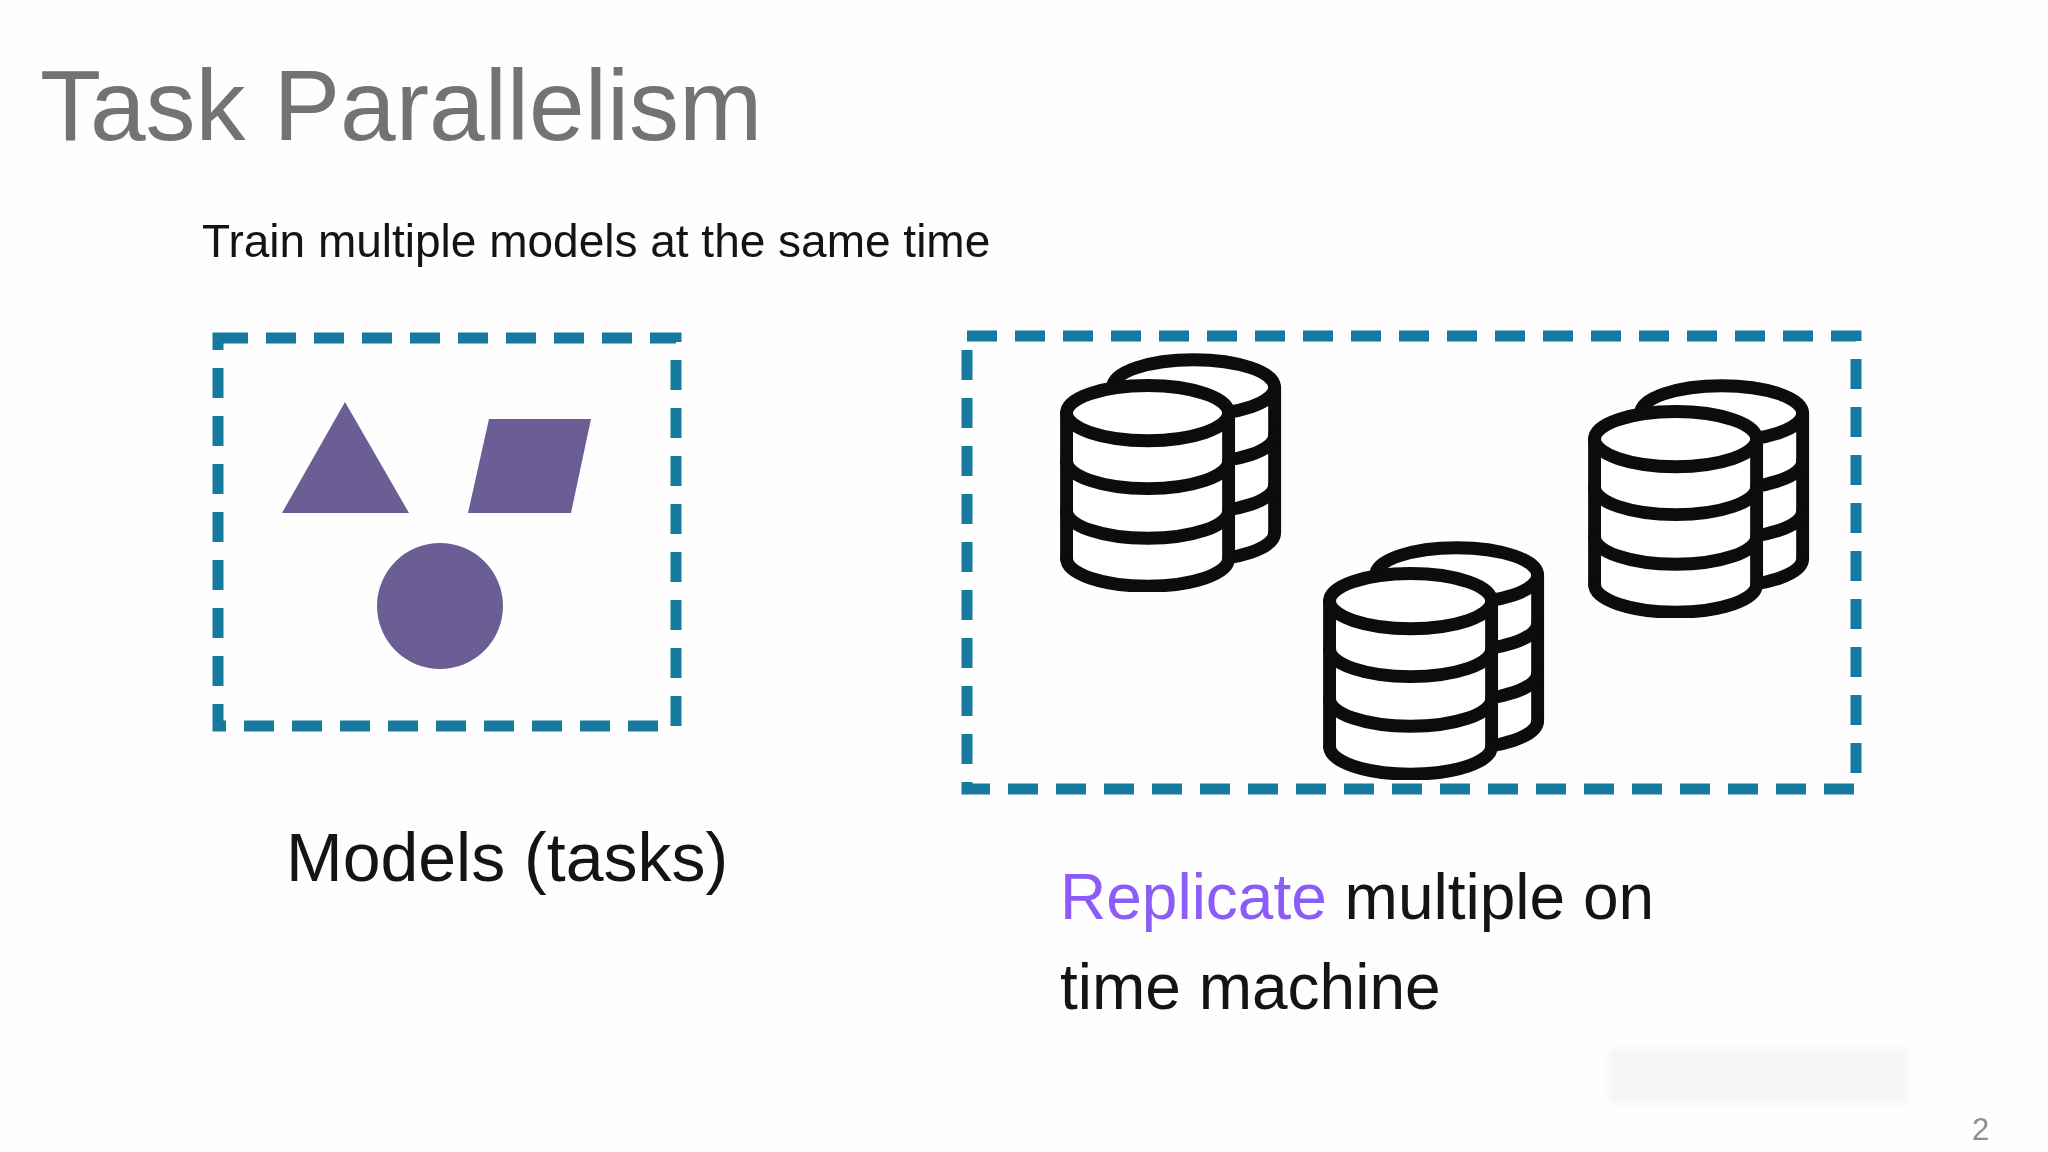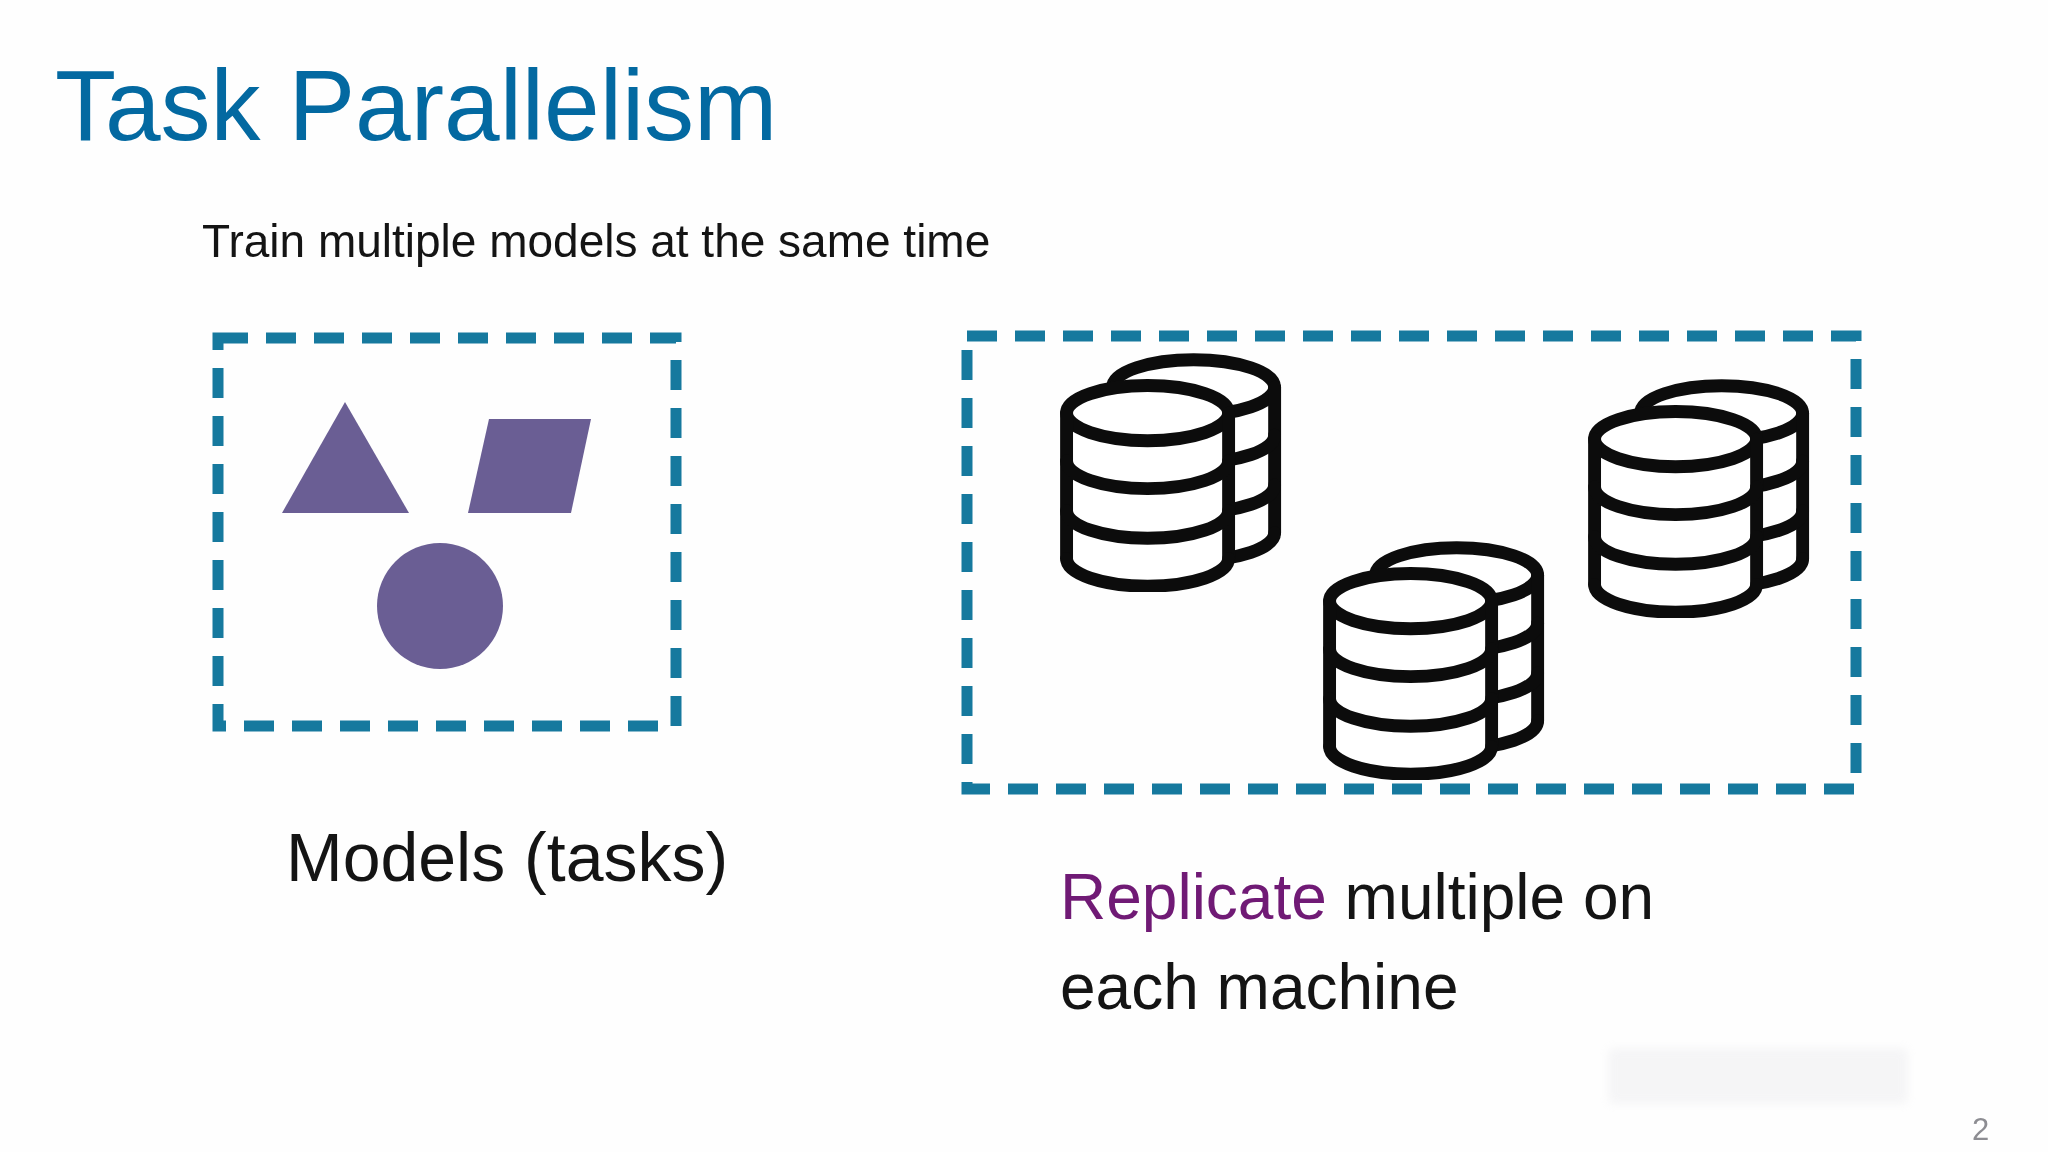--- a/index.html
+++ b/index.html
@@ -7,24 +7,24 @@
     width:2048px;height:1152px;
     background:#fefefe;
     font-family:"Liberation Sans", sans-serif;
     position:relative;
     overflow:hidden;
     color:#111;
   }
   .abs{position:absolute;}
 
   .slide-title{
-    left:55px; top:50px;
+    left:40px; top:50px;
     font-size:100px;
     line-height:1.1;
-    color:#0369a1;
+    color:#737373;
     letter-spacing:0px;
     white-space:nowrap;
   }
   .slide-subtitle{
     left:202px; top:214px;
     font-size:46px;
     color:#141414;
     white-space:nowrap;
   }
 
@@ -45,21 +45,21 @@
     white-space:nowrap;
     margin-left:48px;
   }
 
   .datasets-caption{
     left:1060px; top:852px;
     font-size:64px;
     line-height:90px;
     color:#141414;
   }
-  .teal-word{ color:#701a75; }
+  .teal-word{ color:#8b5cf6; }
 
   .watermark-artifact{
     left:1608px; top:1048px; width:300px; height:56px;
     background:#cfcfd6;
     opacity:0.18;
     filter:blur(4px);
     border-radius:6px;
   }
 
   .page-number{
@@ -118,18 +118,18 @@
     <use href="#db-double" transform="translate(3,3)"></use>
   </svg>
 
   <svg class="db-icon" style="left:617px; top:48px;" width="232" height="240" viewBox="0 0 126 130">
     <use href="#db-double" transform="translate(3,3)"></use>
   </svg>
 </div>
 
 <div class="abs datasets-caption">
   <div><span class="teal-word">Replicate</span><span> multiple on</span></div>
-  <div>each machine</div>
+  <div>time machine</div>
 </div>
 
 <div class="abs watermark-artifact"></div>
 
 <div class="abs page-number">2</div>
 
 </body></html>

